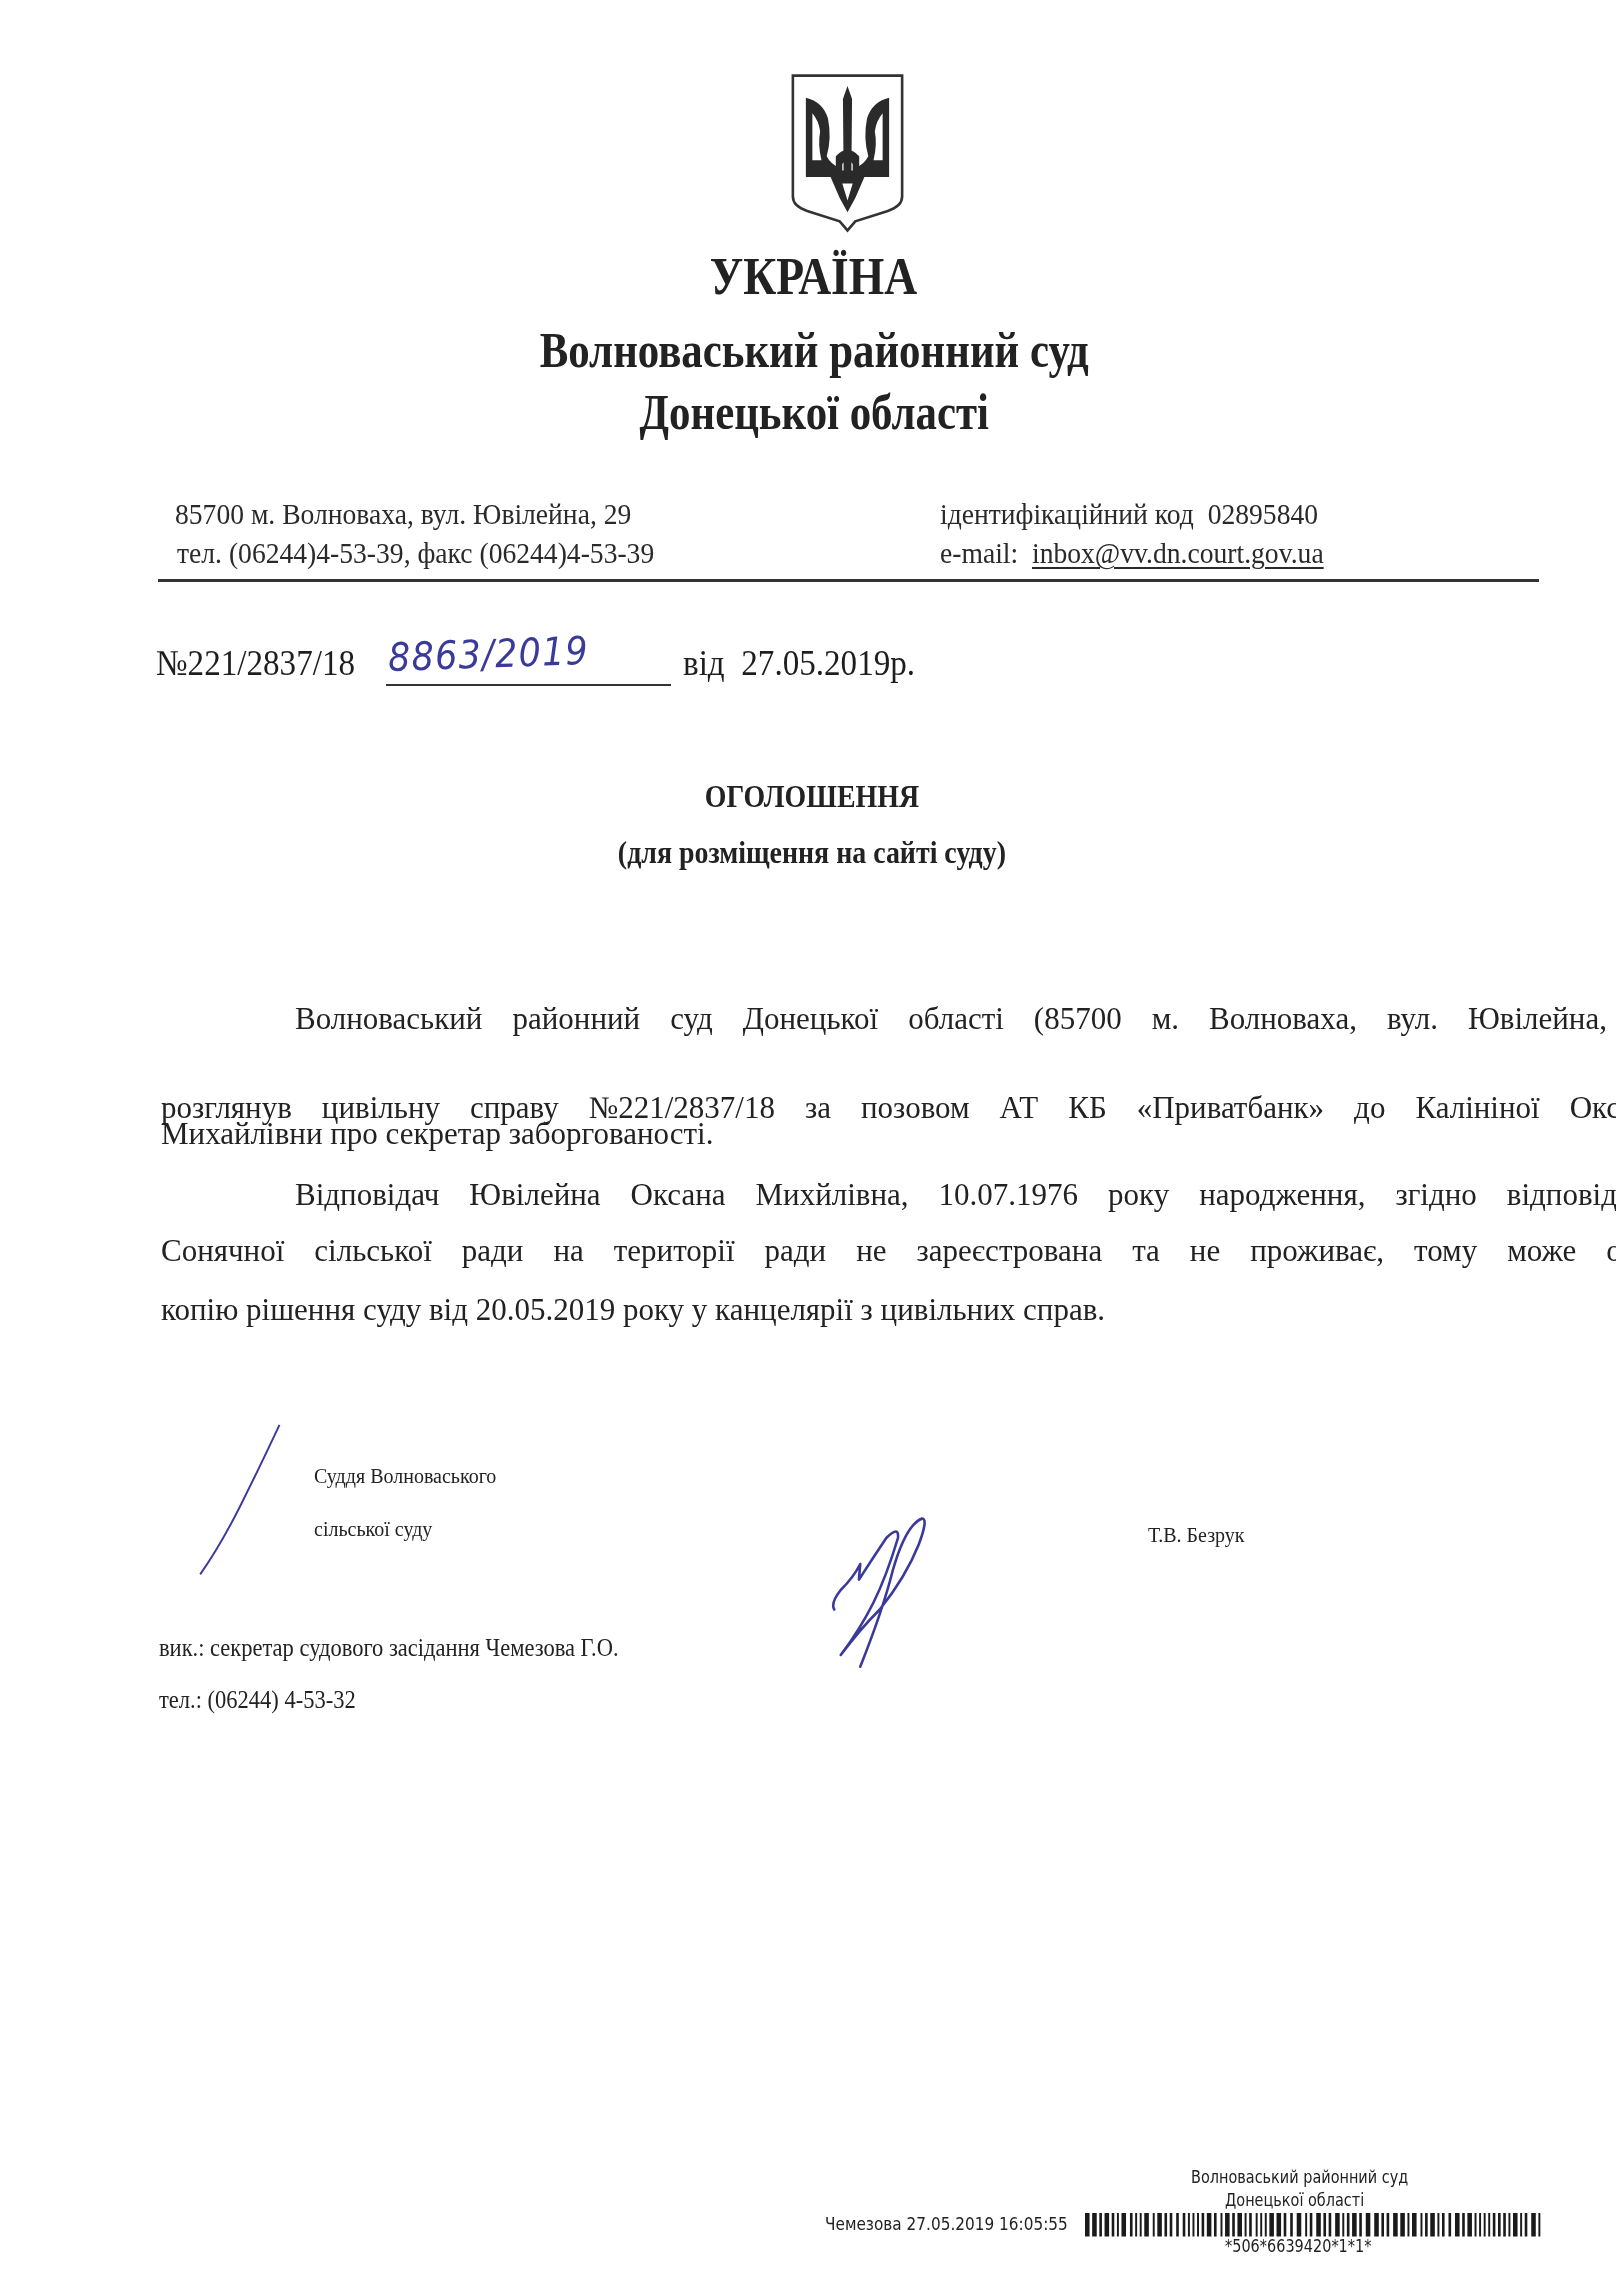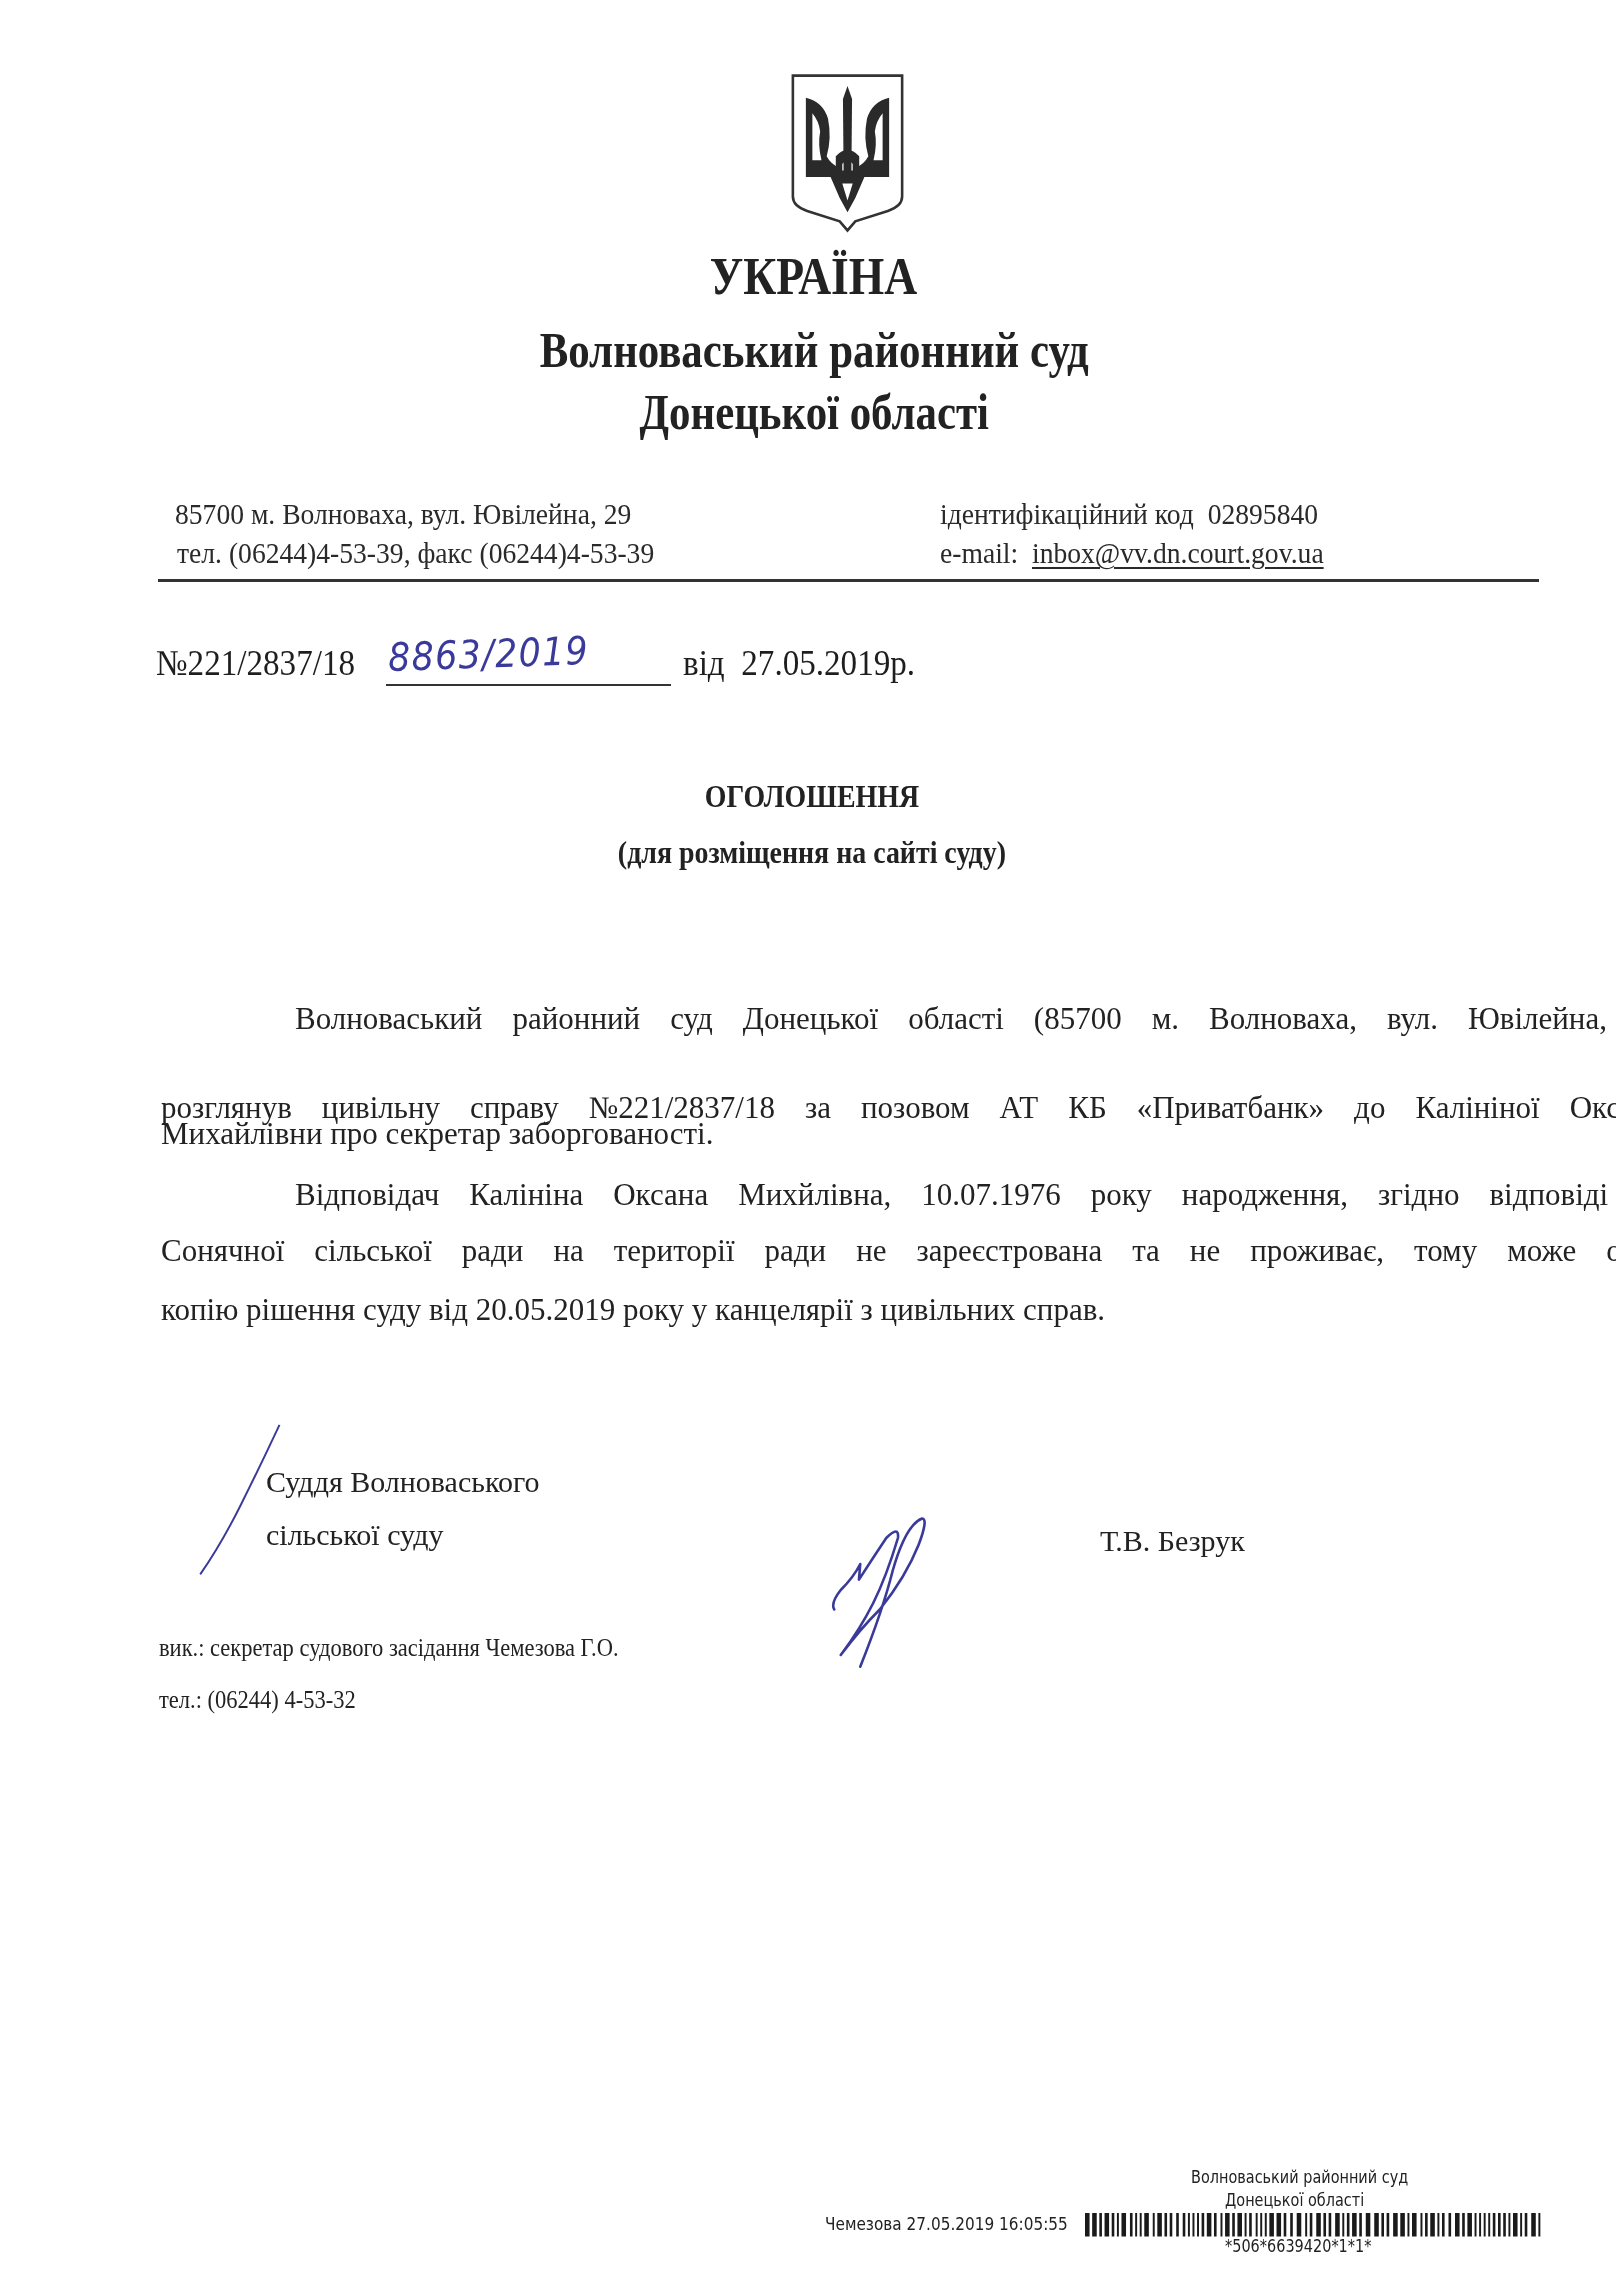--- a/index.html
+++ b/index.html
@@ -72,21 +72,21 @@
     .body-line { font-size: 31px; color: #222; transform-origin: 0 0; }
     .just { display: flex; justify-content: space-between; gap: 30px; }
     #p1-l1 { left: 295px; top: 1001px; width: 1243px; }
     #p1-l2 { left: 161px; top: 1090px; width: 1377px; }
     #p1-l3 { left: 161px; top: 1116px; }
     #p2-l1 { left: 295px; top: 1177px; width: 1243px; }
     #p2-l2 { left: 161px; top: 1233px; width: 1377px; }
     #p2-l3 { left: 161px; top: 1292px; }
 
     
-    .sig { font-size: 30px; color: #222; }
+    .sig { font-size: 20px; color: #222; margin-left: 48px; }
     #sig-title-1 { left: 266px; top: 1465px; }
     #sig-title-2 { left: 266px; top: 1518px; }
     #sig-name { left: 1100px; top: 1524px; }
     #sig-stroke-left { position: absolute; left: 195px; top: 1421px; width: 91px; height: 156px; }
     #sig-scribble { position: absolute; left: 821px; top: 1499px; width: 124px; height: 169px; }
 
     
     .exec { font-size: 25px; color: #222; transform: scaleX(0.9); transform-origin: 0 0; }
     #exec-line { left: 159px; top: 1634px; }
     #exec-phone { left: 159px; top: 1686px; }
@@ -164,21 +164,21 @@
     <span>КБ</span>
     <span>«Приватбанк»</span>
     <span>до</span>
     <span>Калініної</span>
     <span>Оксани</span>
   </div>
 <div class="abs body-line" id="p1-l3">Михайлівни про секретар заборгованості.</div>
 
 <div class="abs body-line just" id="p2-l1">
     <span>Відповідач</span>
-    <span>Калініна</span>
+    <span>Ювілейна</span>
     <span>Оксана</span>
     <span>Михйлівна,</span>
     <span>10.07.1976</span>
     <span>року</span>
     <span>народження,</span>
     <span>згідно</span>
     <span>відповіді</span>
   </div>
 <div class="abs body-line just" id="p2-l2">
     <span>Сонячної</span>

